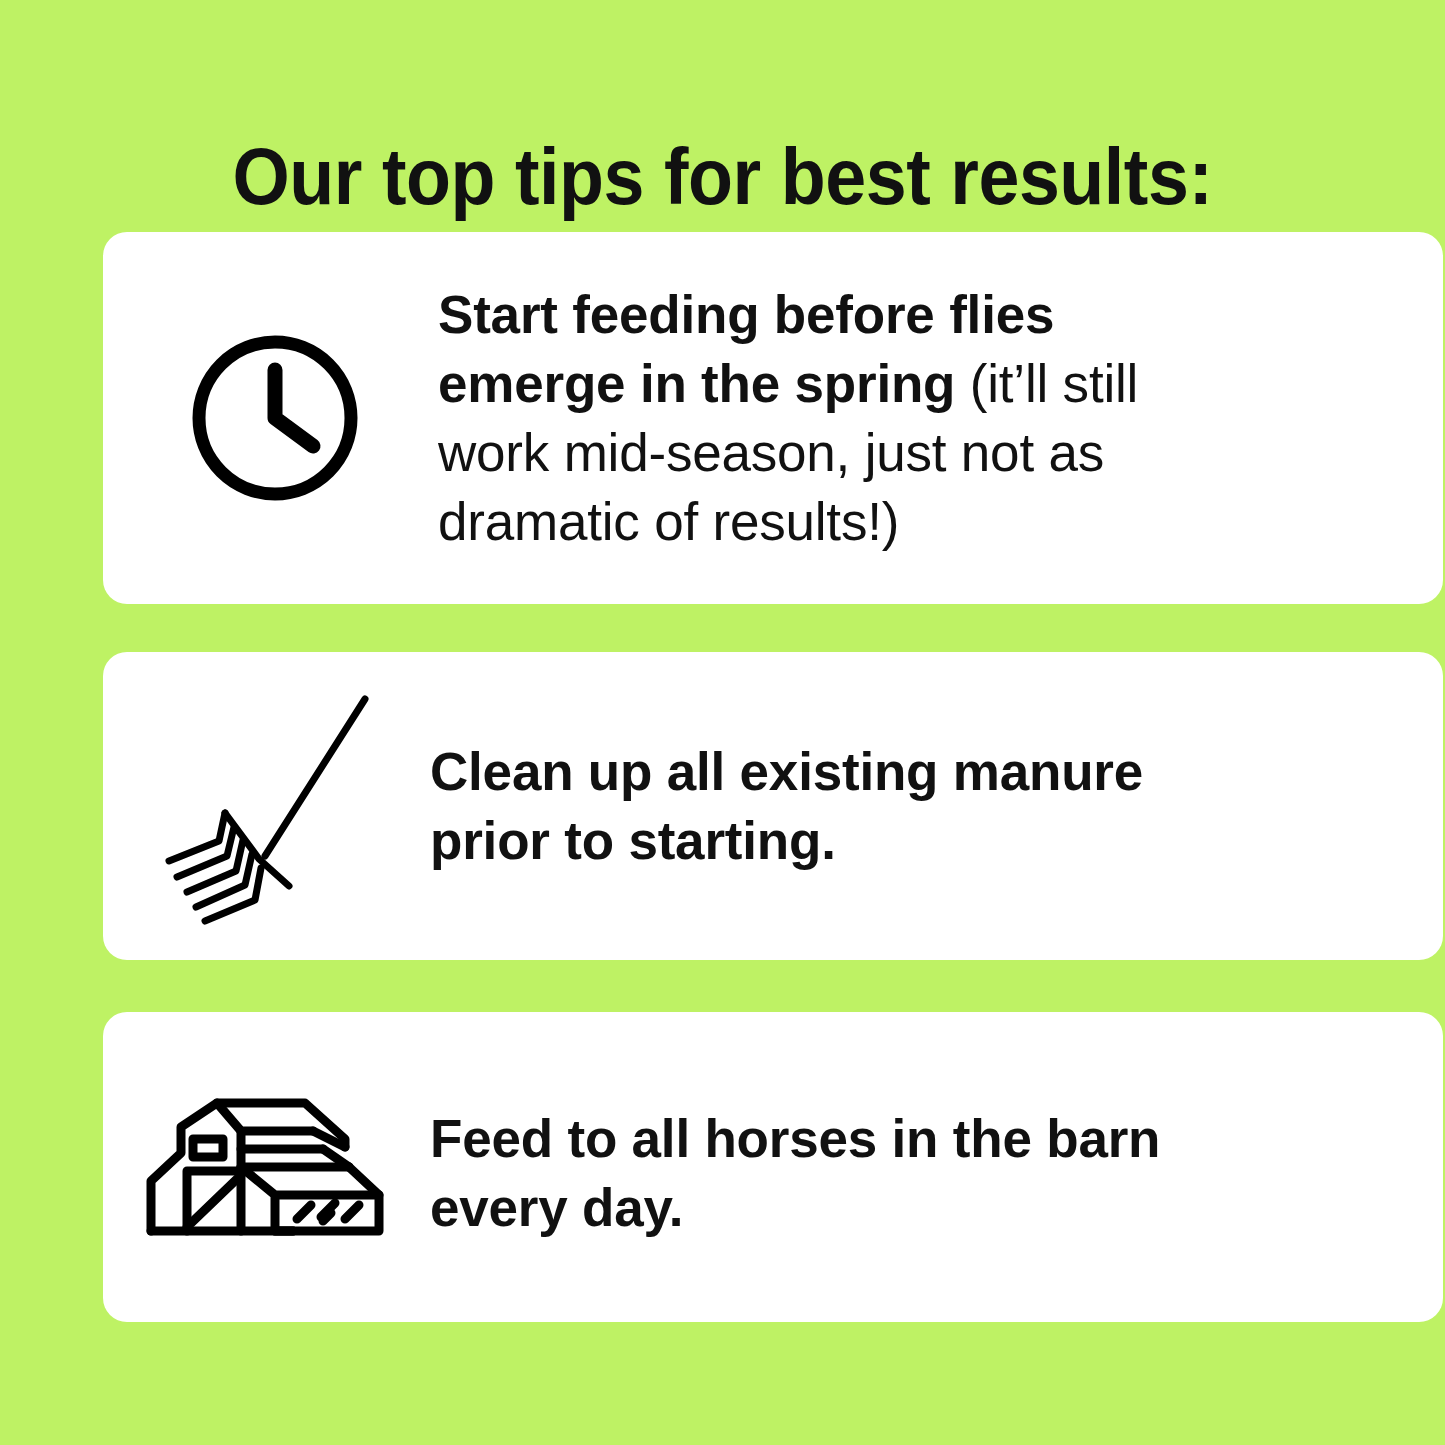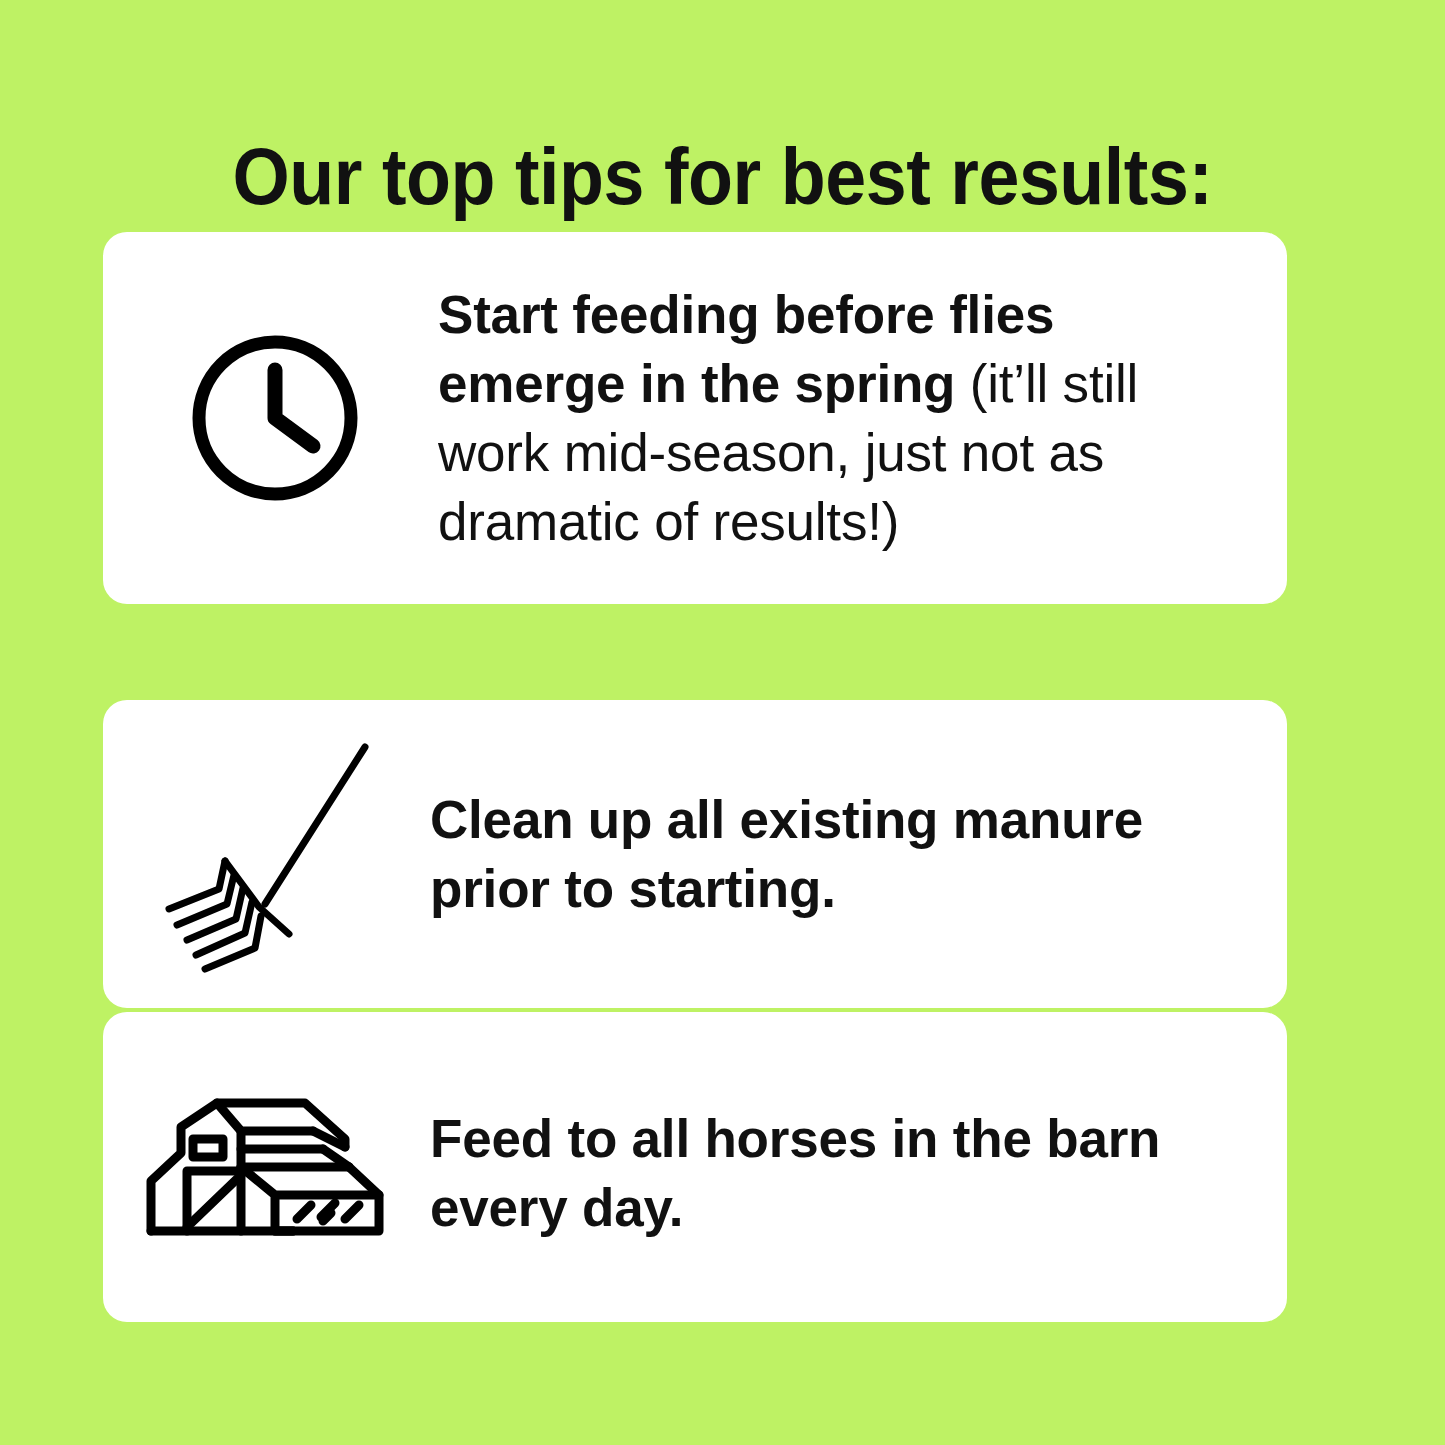--- a/index.html
+++ b/index.html
@@ -36,29 +36,29 @@
     color: #111111;
     transform: scaleX(0.92);
     transform-origin: 50% 50%;
     white-space: nowrap;
   }
 
   
   .card {
     position: absolute;
     left: 103px;
-    width: 1184px;
+    width: 1340px;
     background: #ffffff;
     border-radius: 24px;
     box-sizing: border-box;
     display: flex;
     align-items: center;
   }
   .card-1 { top: 232px;  height: 372px; }
-  .card-2 { top: 652px;  height: 308px; margin-top: 48px; }
+  .card-2 { top: 652px;  height: 308px; }
   .card-3 { top: 1012px; height: 310px; }
 
   .icon-wrap {
     flex: 0 0 auto;
     width: 327px;
     display: flex;
     align-items: center;
     justify-content: center;
   }
   .card-1 .icon-wrap { padding-left: 8px; }

